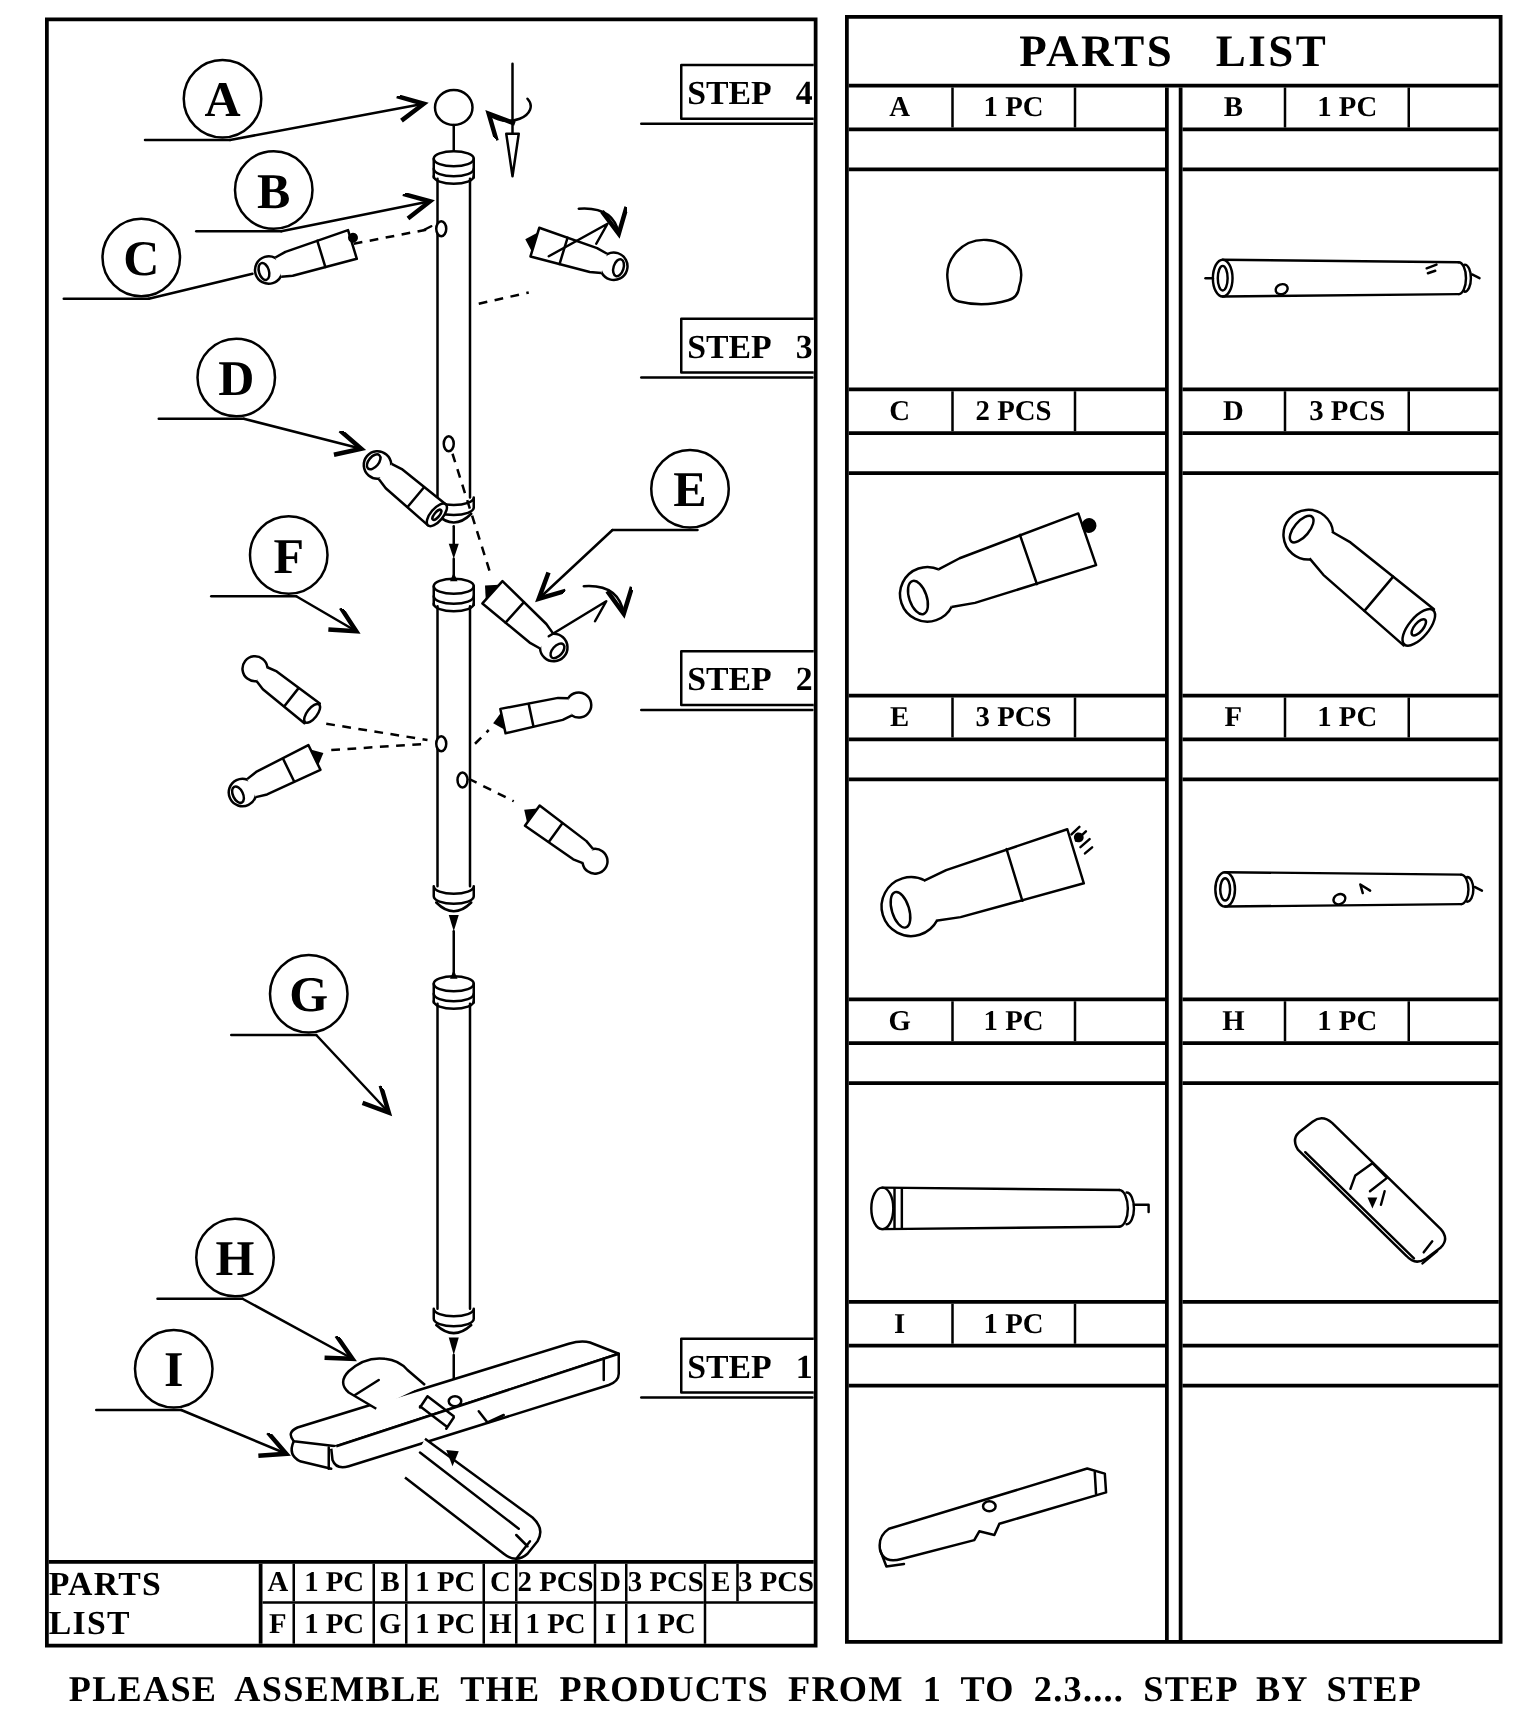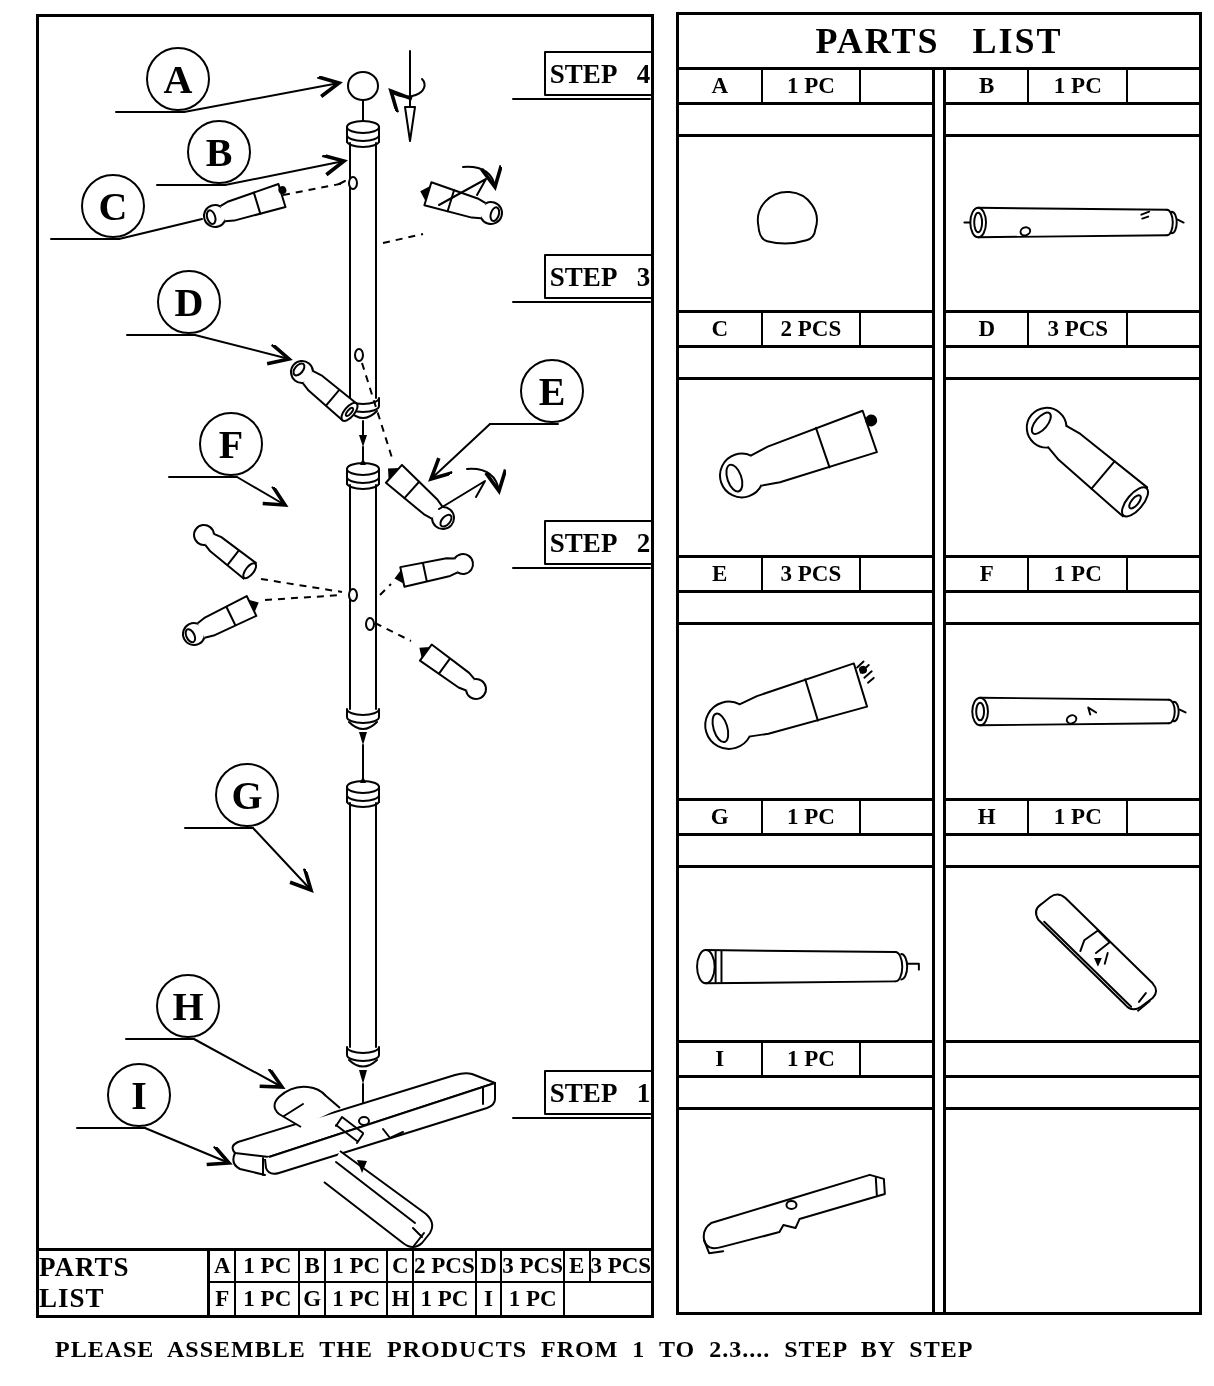--- a/index.html
+++ b/index.html
@@ -26,21 +26,21 @@
   .rp-sec{display:flex;flex-direction:column;box-sizing:border-box;}
   .rp-sec.bordered{border-bottom:3px solid #000;}
   .rp-head{height:32px;border-bottom:3px solid #000;display:flex;flex:none;}
   .rp-id{width:33%;border-right:2px solid #000;display:flex;align-items:center;justify-content:center;font-weight:bold;font-size:23px;box-sizing:border-box;}
   .rp-qty{width:39%;border-right:2px solid #000;display:flex;align-items:center;justify-content:center;font-weight:bold;font-size:23px;white-space:nowrap;box-sizing:border-box;}
   .rp-extra{flex:1;}
   .rp-gap{height:29px;border-bottom:3px solid #000;flex:none;}
   .rp-img{flex:1;display:flex;align-items:center;justify-content:center;min-height:0;}
   .rp-img svg{width:100%;height:100%;}
   
-  #footer-text{position:absolute;left:55px;top:1336px;width:1100px;font-weight:bold;font-size:24px;letter-spacing:1px;word-spacing:7px;white-space:nowrap;}
+  #footer-text{position:absolute;left:55px;top:1336px;width:1100px;font-weight:bold;font-size:29px;letter-spacing:1px;word-spacing:7px;white-space:nowrap;}
   
   .ln{stroke:#000;stroke-width:2;fill:none;stroke-linecap:round;stroke-linejoin:round;}
   .lnf{stroke:#000;stroke-width:2;fill:#fff;stroke-linejoin:round;}
   .fill{fill:#000;stroke:none;}
   .dash{stroke:#000;stroke-width:2;fill:none;stroke-dasharray:7 6;}
   .callout-text{font-family:"Liberation Serif","DejaVu Serif",serif;font-weight:bold;font-size:40px;}
   .step-text{font-family:"Liberation Serif","DejaVu Serif",serif;font-weight:bold;font-size:27px;word-spacing:14px;}
 </style>
 </head>
 <body>

